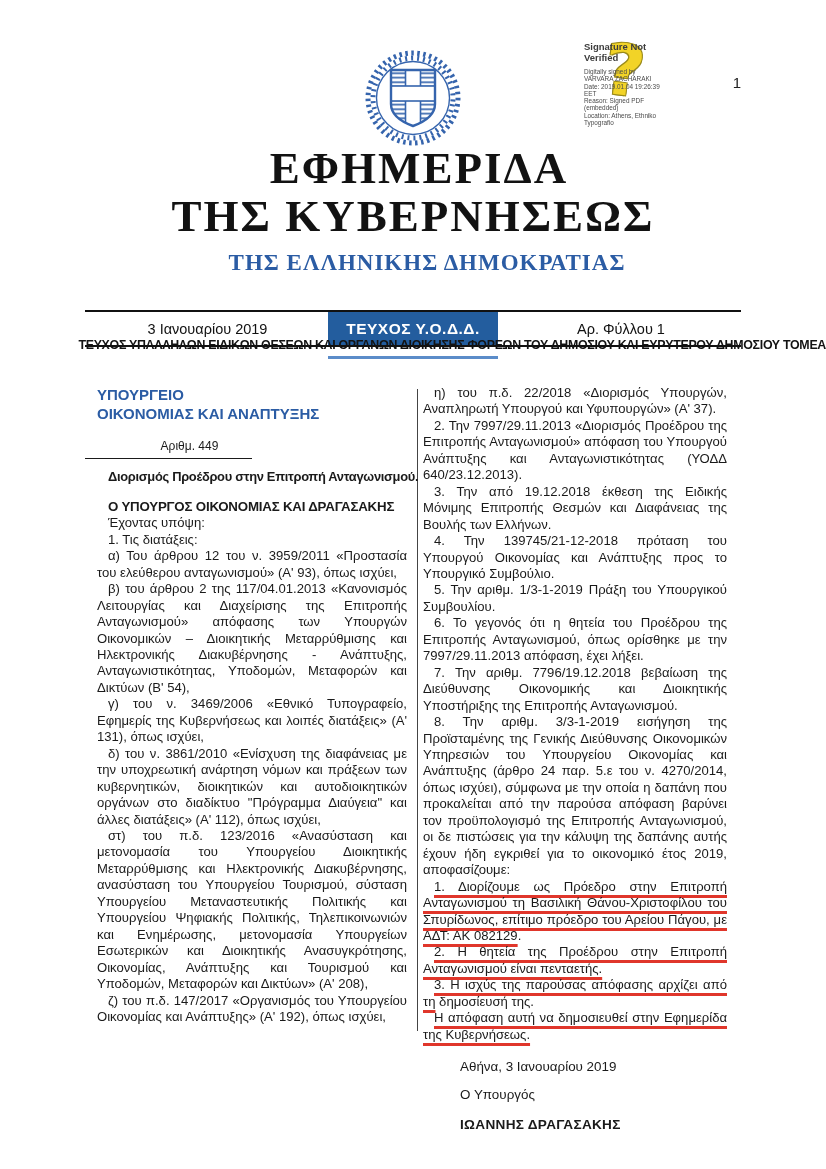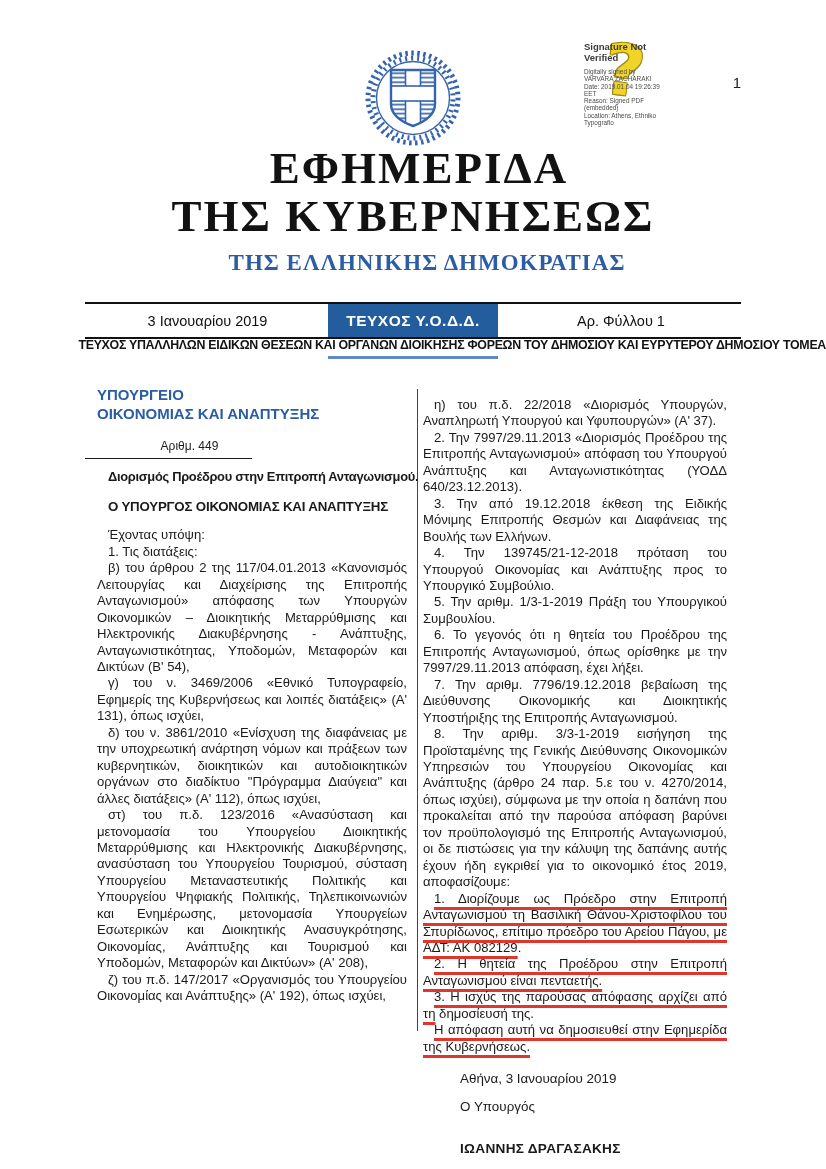--- a/index.html
+++ b/index.html
@@ -63,21 +63,21 @@
     font-weight:bold;font-size:45px;letter-spacing:2px;color:#121212;
   }
   .masthead-sub{
     position:absolute;left:14px;top:250px;width:100%;
     text-align:center;
     font-family:"Liberation Serif","DejaVu Serif",serif;
     font-weight:bold;font-size:23px;letter-spacing:1px;color:var(--blue);
   }
   
   .issue-bar{
-    position:absolute;left:85px;top:302px;width:656px;height:37px;
+    position:absolute;left:85px;top:310px;width:656px;height:37px;
     border-top:2px solid #111;border-bottom:2px solid #111;
   }
   .issue-bar .date{
     position:absolute;left:0;top:0;width:245px;height:100%;
     display:flex;align-items:center;justify-content:center;
     font-size:14.5px;color:#111;
   }
   .issue-bar .issue-box{
     position:absolute;left:50%;top:0;transform:translateX(-50%);
     width:170px;height:100%;
@@ -121,31 +121,31 @@
     border-bottom:1.5px solid #1a1a1a;text-align:center;
   }
   .subject{
     margin-top:10px;font-weight:bold;font-size:12.9px;
     letter-spacing:-0.3px;text-indent:11px;white-space:nowrap;text-align:left;
   }
   .issuer{
     margin-top:13px;font-weight:bold;font-size:13.3px;
     letter-spacing:-0.2px;text-indent:11px;white-space:nowrap;text-align:left;
   }
-  .paras{margin-top:12px;}
+  .paras{margin-top:0;}
   .red-underline{
     text-decoration-line:underline;
     text-decoration-color:var(--red);
     text-decoration-thickness:3px;
     text-underline-offset:4px;
   }
   .signoff{margin-top:16px;margin-left:37px;text-align:left;}
   .signoff .place-date{font-size:13.4px;}
   .signoff .minister-title{margin-top:11px;font-size:13.4px;}
-  .signoff .minister-name{margin-top:26px;font-weight:bold;font-size:13.6px;letter-spacing:0.3px;}
+  .signoff .minister-name{margin-top:14px;font-weight:bold;font-size:13.6px;letter-spacing:0.3px;}
 </style>
 </head>
 <body>
 
 <div class="page">
 
   <div class="stamp">
     <span class="qmark">?</span>
     <span class="status">Signature Not Verified</span>
     <span class="details">Digitally signed by
@@ -195,24 +195,25 @@
   <div class="series-title">ΤΕΥΧΟΣ ΥΠΑΛΛΗΛΩΝ ΕΙΔΙΚΩΝ ΘΕΣΕΩΝ ΚΑΙ ΟΡΓΑΝΩΝ ΔΙΟΙΚΗΣΗΣ ΦΟΡΕΩΝ ΤΟΥ ΔΗΜΟΣΙΟΥ ΚΑΙ ΕΥΡΥΤΕΡΟΥ ΔΗΜΟΣΙΟΥ ΤΟΜΕΑ</div>
   <div class="series-underline"></div>
 
   <div class="col-divider"></div>
 
   <div class="col col-left">
     <div class="ministry">ΥΠΟΥΡΓΕΙΟ
 ΟΙΚΟΝΟΜΙΑΣ ΚΑΙ ΑΝΑΠΤΥΞΗΣ</div>
     <div class="doc-number">Αριθμ. 449</div>
     <div class="subject">Διορισμός Προέδρου στην Επιτροπή Ανταγωνισμού.</div>
-    <div class="issuer">Ο ΥΠΟΥΡΓΟΣ ΟΙΚΟΝΟΜΙΑΣ ΚΑΙ ΑΝΑΠΤΥΞΗΣ</div>
+    <div class="issuer">Ο ΥΠΟΥΡΓΟΣ ΟΙΚΟΝΟΜΙΑΣ ΚΑΙ ΔΡΑΓΑΣΑΚΗΣ</div>
     <div class="paras" id="left-paras">
         <p>Έχοντας υπόψη:</p>
         <p>1. Τις διατάξεις:</p>
+        <p>α) Του άρθρου 12 του ν. 3959/2011 «Προστασία του ελεύθερου ανταγωνισμού» (Α' 93), όπως ισχύει,</p>
         <p>β) του άρθρου 2 της 117/04.01.2013 «Κανονισμός Λειτουργίας και Διαχείρισης της Επιτροπής Ανταγωνισμού» απόφασης των Υπουργών Οικονομικών – Διοικητικής Μεταρρύθμισης και Ηλεκτρονικής Διακυβέρνησης - Ανάπτυξης, Ανταγωνιστικότητας, Υποδομών, Μεταφορών και Δικτύων (Β' 54),</p>
         <p>γ) του ν. 3469/2006 «Εθνικό Τυπογραφείο, Εφημερίς της Κυβερνήσεως και λοιπές διατάξεις» (Α' 131), όπως ισχύει,</p>
         <p>δ) του ν. 3861/2010 «Ενίσχυση της διαφάνειας με την υποχρεωτική ανάρτηση νόμων και πράξεων των κυβερνητικών, διοικητικών και αυτοδιοικητικών οργάνων στο διαδίκτυο "Πρόγραμμα Διαύγεια" και άλλες διατάξεις» (Α' 112), όπως ισχύει,</p>
         <p>στ) του π.δ. 123/2016 «Ανασύσταση και μετονομασία του Υπουργείου Διοικητικής Μεταρρύθμισης και Ηλεκτρονικής Διακυβέρνησης, ανασύσταση του Υπουργείου Τουρισμού, σύσταση Υπουργείου Μεταναστευτικής Πολιτικής και Υπουργείου Ψηφιακής Πολιτικής, Τηλεπικοινωνιών και Ενημέρωσης, μετονομασία Υπουργείων Εσωτερικών και Διοικητικής Ανασυγκρότησης, Οικονομίας, Ανάπτυξης και Τουρισμού και Υποδομών, Μεταφορών και Δικτύων» (Α'  208),</p>
         <p>ζ) του π.δ. 147/2017 «Οργανισμός του Υπουργείου Οικονομίας και Ανάπτυξης» (Α' 192), όπως ισχύει,</p>
       </div>
   </div>
 
   <div class="col col-right">
     <div class="paras" id="right-paras">

